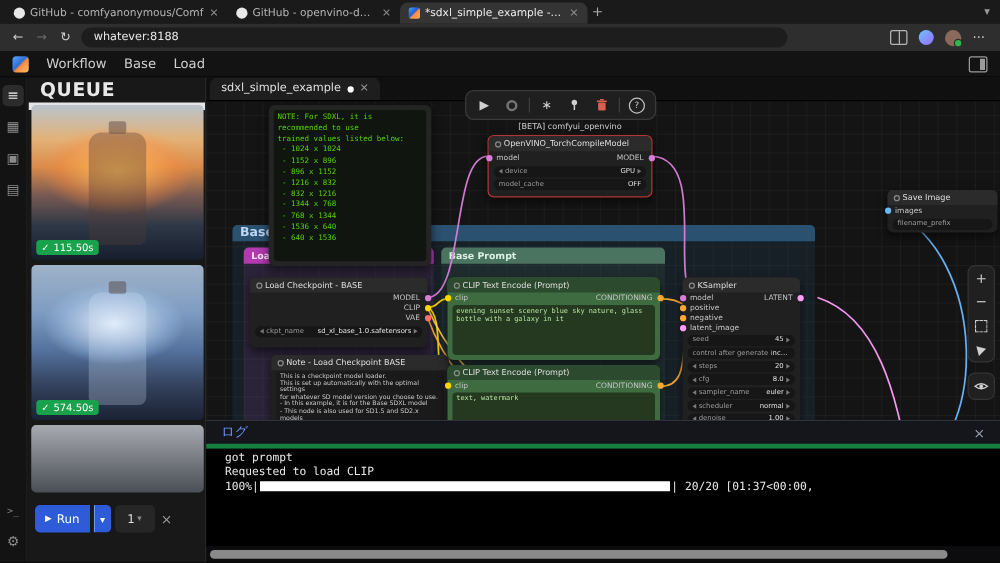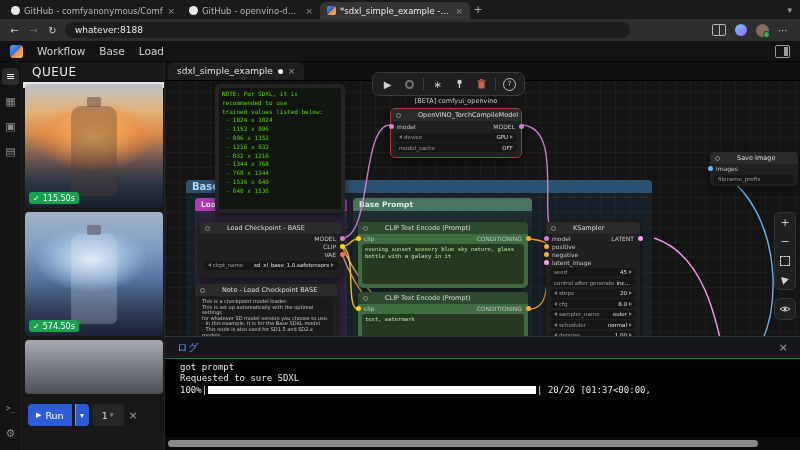--- a/index.html
+++ b/index.html
@@ -50,21 +50,21 @@
              padding:6px 0 8px;box-sizing:border-box;gap:8px}
   .stripbtn{width:17px;height:17px;border-radius:4px;display:flex;align-items:center;justify-content:center;
             font-size:11px;color:#8a8a8a;flex:none}
   .stripbtn.active{background:#2c2c2c;color:#f0f0f0}
   .stripspacer{flex:1}
   .stripbtn.mono{font-family:"DejaVu Sans Mono",monospace;font-size:8px}
 
   
   .qpanel{position:absolute;left:23px;top:62px;width:142px;height:388px;background:#181818;
           border-right:1px solid #262626;box-sizing:border-box}
-  .qhead{height:20px;display:flex;align-items:center;padding:0 9px;font-size:12px;font-weight:normal;
+  .qhead{height:20px;display:flex;align-items:center;padding:0 9px;font-size:15px;font-weight:bold;
          color:#e8e8e8;letter-spacing:.5px;border-bottom:6px solid #e5e5e5}
   .thumb{position:absolute;left:2px;width:138px;border-radius:4px;overflow:hidden}
   .t1{top:22px;height:124px;background:
       radial-gradient(ellipse 60% 38% at 50% 42%, rgba(255,190,90,.95), rgba(255,140,60,.35) 55%, transparent 75%),
       linear-gradient(180deg,#b9c3cd 0%,#e3b278 22%,#d98b4a 40%,#7a5a52 58%,#2e3746 78%,#161e2c 100%)}
   .t2{top:150px;height:124px;background:
       radial-gradient(ellipse 55% 35% at 48% 38%, rgba(240,248,255,.9), rgba(170,200,235,.4) 55%, transparent 75%),
       linear-gradient(180deg,#9fb3c8 0%,#7f9cc2 30%,#54729e 55%,#33415c 78%,#1a2234 100%)}
   .t3{top:278px;height:54px;background:linear-gradient(180deg,#a8acb2 0%,#7d8187 45%,#4a4e55 100%)}
   .bottleshape{position:absolute;left:33%;top:18%;width:34%;height:72%;background:rgba(80,60,55,.35);
@@ -109,21 +109,21 @@
   .beta{position:absolute;left:225px;top:35px;width:132px;text-align:center;font-size:6.5px;color:#c9c9c9;z-index:4}
 
   .group{position:absolute;border-radius:4px;z-index:1;box-sizing:border-box}
   .gtitle{height:13px;display:flex;align-items:center;padding:0 6px;border-radius:4px 4px 0 0;font-weight:bold;
           box-sizing:border-box;white-space:nowrap;overflow:hidden}
 
   .wires{position:absolute;left:0;top:0;z-index:2;pointer-events:none}
 
   .node{position:absolute;background:#202020;border-radius:5px;z-index:3;box-shadow:0 3px 8px rgba(0,0,0,.55);
         box-sizing:border-box;font-size:6px;color:#c6c6c6}
-  .ntitle{height:12px;background:#2b2b2b;border-radius:4px 4px 0 0;display:flex;align-items:center;gap:17px;
+  .ntitle{height:12px;background:#2b2b2b;border-radius:4px 4px 0 0;display:flex;align-items:center;gap:2px;
           padding:0 5px;font-size:6.5px;color:#dedede;white-space:nowrap;overflow:hidden}
   .cdot{width:5px;height:5px;border:1px solid #8a8a8a;border-radius:50%;flex:none;box-sizing:border-box}
   .iorow{position:relative;height:8px;display:flex;align-items:center;justify-content:space-between;
          padding:0 6px;font-size:6px}
   .iorow.h10{height:10px}
   .sdot{position:absolute;width:5px;height:5px;border-radius:50%;top:50%;margin-top:-2.5px}
   .sdot.in{left:-2.5px}.sdot.out{right:-2.5px}
   .widget{height:9px;background:#161616;border-radius:4.5px;margin:1.5px 4px 0;display:flex;align-items:center;
           padding:0 4px;gap:2px;font-size:5.5px;color:#9c9c9c;overflow:hidden;white-space:nowrap}
   .wv{margin-left:auto;color:#e2e2e2;overflow:hidden;text-overflow:ellipsis}
@@ -146,21 +146,21 @@
   .rtbtn{width:20px;height:19px;display:flex;align-items:center;justify-content:center;color:#cfcfcf;font-size:11px}
   .fitbox{width:8px;height:8px;border:1px dashed #cfcfcf;border-radius:1px}
   .curtri{width:0;height:0;border-left:7px solid #cfcfcf;border-top:4px solid transparent;
           border-bottom:4px solid transparent;transform:rotate(-15deg)}
   .eyebtn{position:absolute;left:609px;top:236px;width:20px;height:20px;background:#202020;
           border:1px solid #343434;border-radius:6px;z-index:6;display:flex;align-items:center;justify-content:center}
 
   
   .logpanel{position:absolute;left:165px;top:336px;width:635px;height:114px;background:#0c0c0e;z-index:20;
             border-top:1px solid #30343d;box-sizing:border-box}
-  .loghead{height:22px;background:#14161c;border-bottom:1px solid #15803d;display:flex;align-items:center;
+  .loghead{height:22px;background:#14161c;border-bottom:4px solid #15803d;display:flex;align-items:center;
            padding:0 12px;box-sizing:border-box}
   .logtitle{color:#6b9bff;font-size:10.5px}
   .logx{margin-left:auto;color:#9aa0aa;font-size:11px}
   .term{position:absolute;left:0;top:22px;right:0;bottom:13px;background:#000;
         font-family:"DejaVu Sans Mono",monospace;font-size:9px;line-height:11.4px;color:#e8e8e8;
         padding:3px 0 0 15px;box-sizing:border-box;overflow:hidden}
   .tline{white-space:nowrap}
   .tline.blank{height:11.4px}
   .pbar{display:inline-block;width:328px;height:8px;background:#fff;vertical-align:-1px;margin:0 1px}
   .tcur{display:inline-block;width:6px;height:9px;border:1px solid #c0c0c0;margin-left:-11px;margin-right:4px;
@@ -396,21 +396,21 @@
         <i class="sdot out" style="background:#ff6e6e"></i>
       </div>
       <div class="widget" style="margin-top:2.5px">
         <i class="tri-l"></i>
         <span>ckpt_name</span>
         <span class="wv">sd_xl_base_1.0.safetensors</span>
         <i class="tri-r"></i>
       </div>
     </div>
 
-    <div class="node note2" style="left:30px;top:222px;width:142px;height:64px">
+    <div class="node note2" style="left:52px;top:222px;width:142px;height:64px">
       <div class="ntitle">
         <span class="cdot"></span>
         <span>Note - Load Checkpoint BASE</span>
       </div>
       <div class="ta" style="top:13px;bottom:3px">This is a checkpoint model loader.
 This is set up automatically with the optimal settings
 for whatever SD model version you choose to use.
 - In this example, it is for the Base SDXL model
 - This node is also used for SD1.5 and SD2.x models
 NOTE: When loading in another person's workflow, be sure
@@ -549,21 +549,21 @@
     </div>
   </div>
 
   <div class="logpanel">
     <div class="loghead">
       <span class="logtitle">ログ</span>
       <span class="logx">×</span>
     </div>
     <div class="term">
       <div class="tline">got prompt</div>
-      <div class="tline">Requested to sure SDXL</div>
+      <div class="tline">Requested to load CLIP</div>
       <div class="tline">
         <span>100%|</span><span class="pbar"></span><span>| 20/20 [01:37&lt;00:00,</span>
       </div>
       <div class="tline blank"></div>
     </div>
     <div class="hscroll">
       <div class="hthumb"></div>
     </div>
   </div>
 

